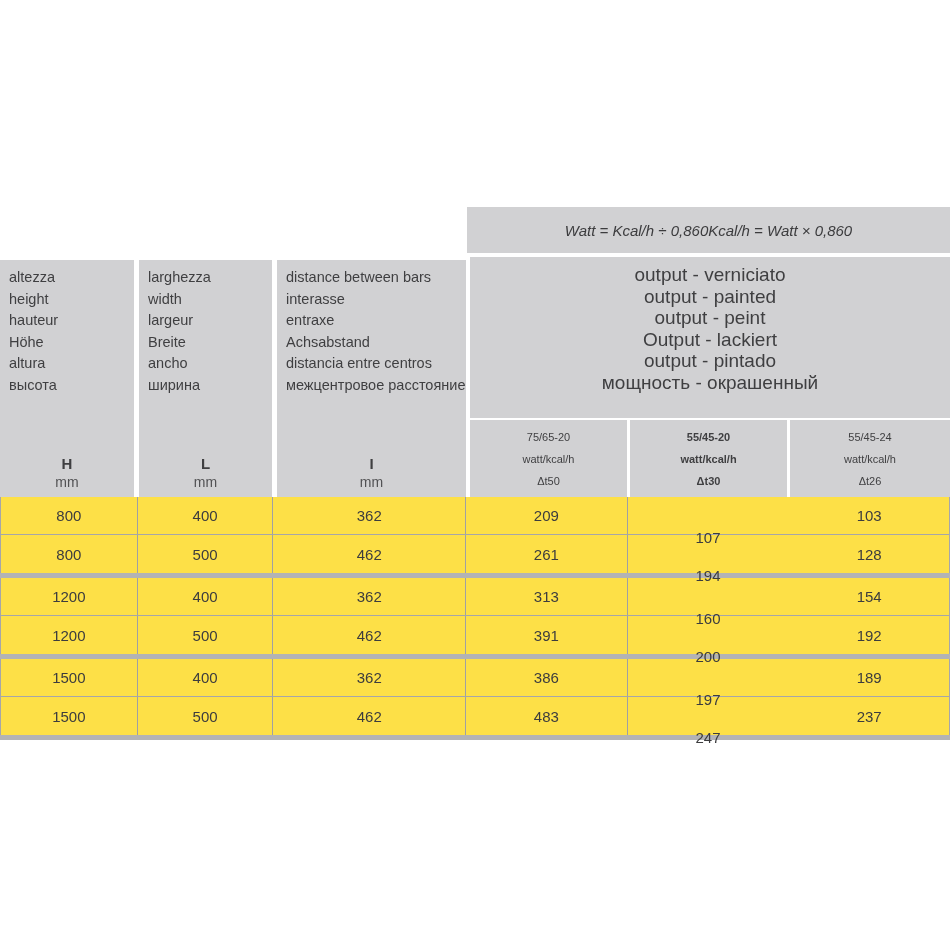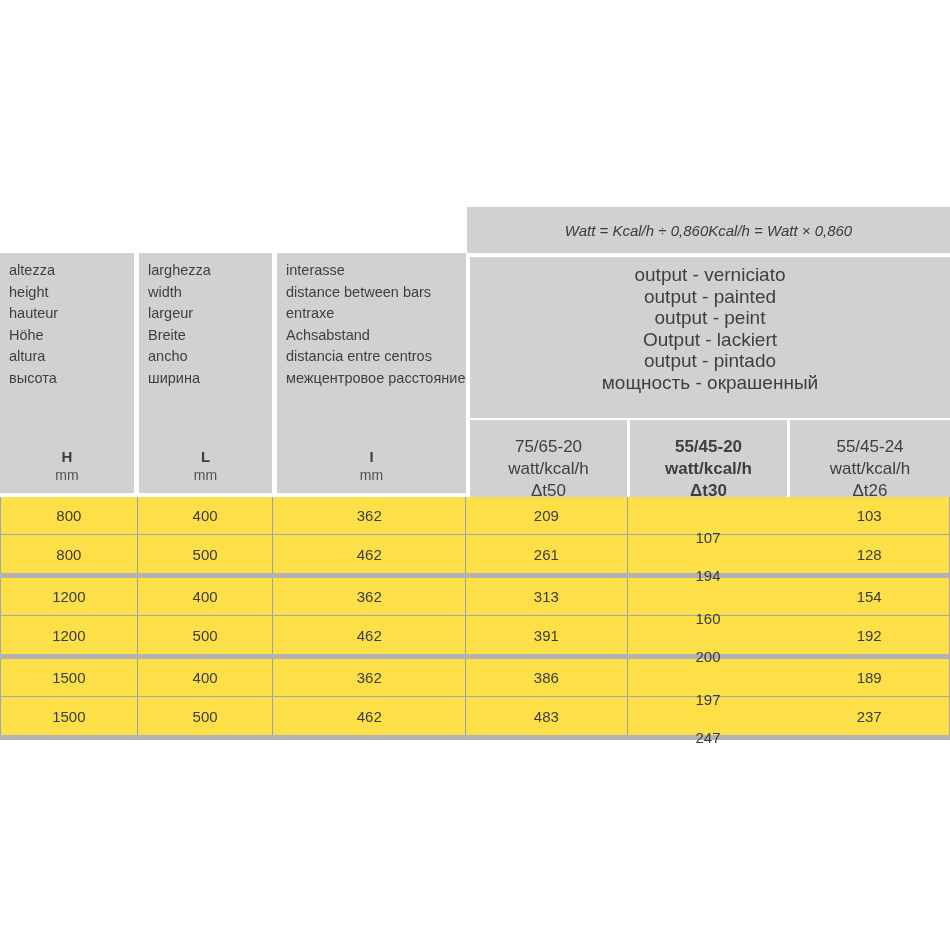--- a/index.html
+++ b/index.html
@@ -10,37 +10,37 @@
   }
   
   .banner{
     position:absolute;left:467px;top:207px;width:483px;height:46px;
     background:#d1d1d3;
     display:flex;flex-direction:row;justify-content:center;align-items:center;
     font-style:italic;font-size:15px;line-height:21px;color:#3c3c3e;
   }
   
   .hcell{position:absolute;background:#d1d1d3;box-sizing:border-box;}
-  .langcol{top:253px;height:240px;}
+  .langcol{top:260px;height:240px;}
   .langs{padding:7px 0 0 9px;font-size:14.5px;line-height:21.5px;text-align:left;}
   .symblock{position:absolute;bottom:8px;left:0;right:0;text-align:center;}
   .symblock .sym{font-weight:bold;font-size:15px;line-height:19px;}
   .symblock .unit{font-size:14px;line-height:19px;color:#515153;}
   .col-h{left:0;width:134px;}
   .col-l{left:139px;width:133px;}
   .col-i{left:277px;width:189px;}
   .outhead{
     left:470px;top:257px;width:480px;height:161px;
     display:flex;flex-direction:column;justify-content:flex-start;align-items:center;
     padding-top:7px;font-size:19px;line-height:21.5px;text-align:center;
   }
   .delta{
     top:420px;height:82px;
-    display:flex;flex-direction:column;justify-content:flex-end;align-items:center;
-    padding-top:6px;font-size:17px;line-height:22px;text-align:center;
+    display:flex;flex-direction:column;justify-content:flex-start;align-items:center;
+    padding-top:6px;font-size:11px;line-height:22px;text-align:center;
   }
   .d0{left:470px;width:157px;}
   .d1{left:630px;width:157px;font-weight:bold;}
   .d2{left:790px;width:160px;}
   
   .datagrid{position:absolute;left:0;top:497px;width:950px;}
   .drow{
     display:flex;height:38px;box-sizing:border-box;
     border-left:1px solid #a6a6a8;border-right:1px solid #a6a6a8;
     background:#fde047;
@@ -90,22 +90,22 @@
       <div>ширина</div>
     </div>
     <div class="symblock">
       <div class="sym">L</div>
       <div class="unit">mm</div>
     </div>
   </div>
 
   <div class="hcell langcol col-i">
     <div class="langs">
+      <div>distance between bars</div>
       <div>interasse</div>
-      <div>distance between bars</div>
       <div>entraxe</div>
       <div>Achsabstand</div>
       <div>distancia entre centros</div>
       <div>межцентровое расстояние</div>
     </div>
     <div class="symblock">
       <div class="sym">I</div>
       <div class="unit">mm</div>
     </div>
   </div>

